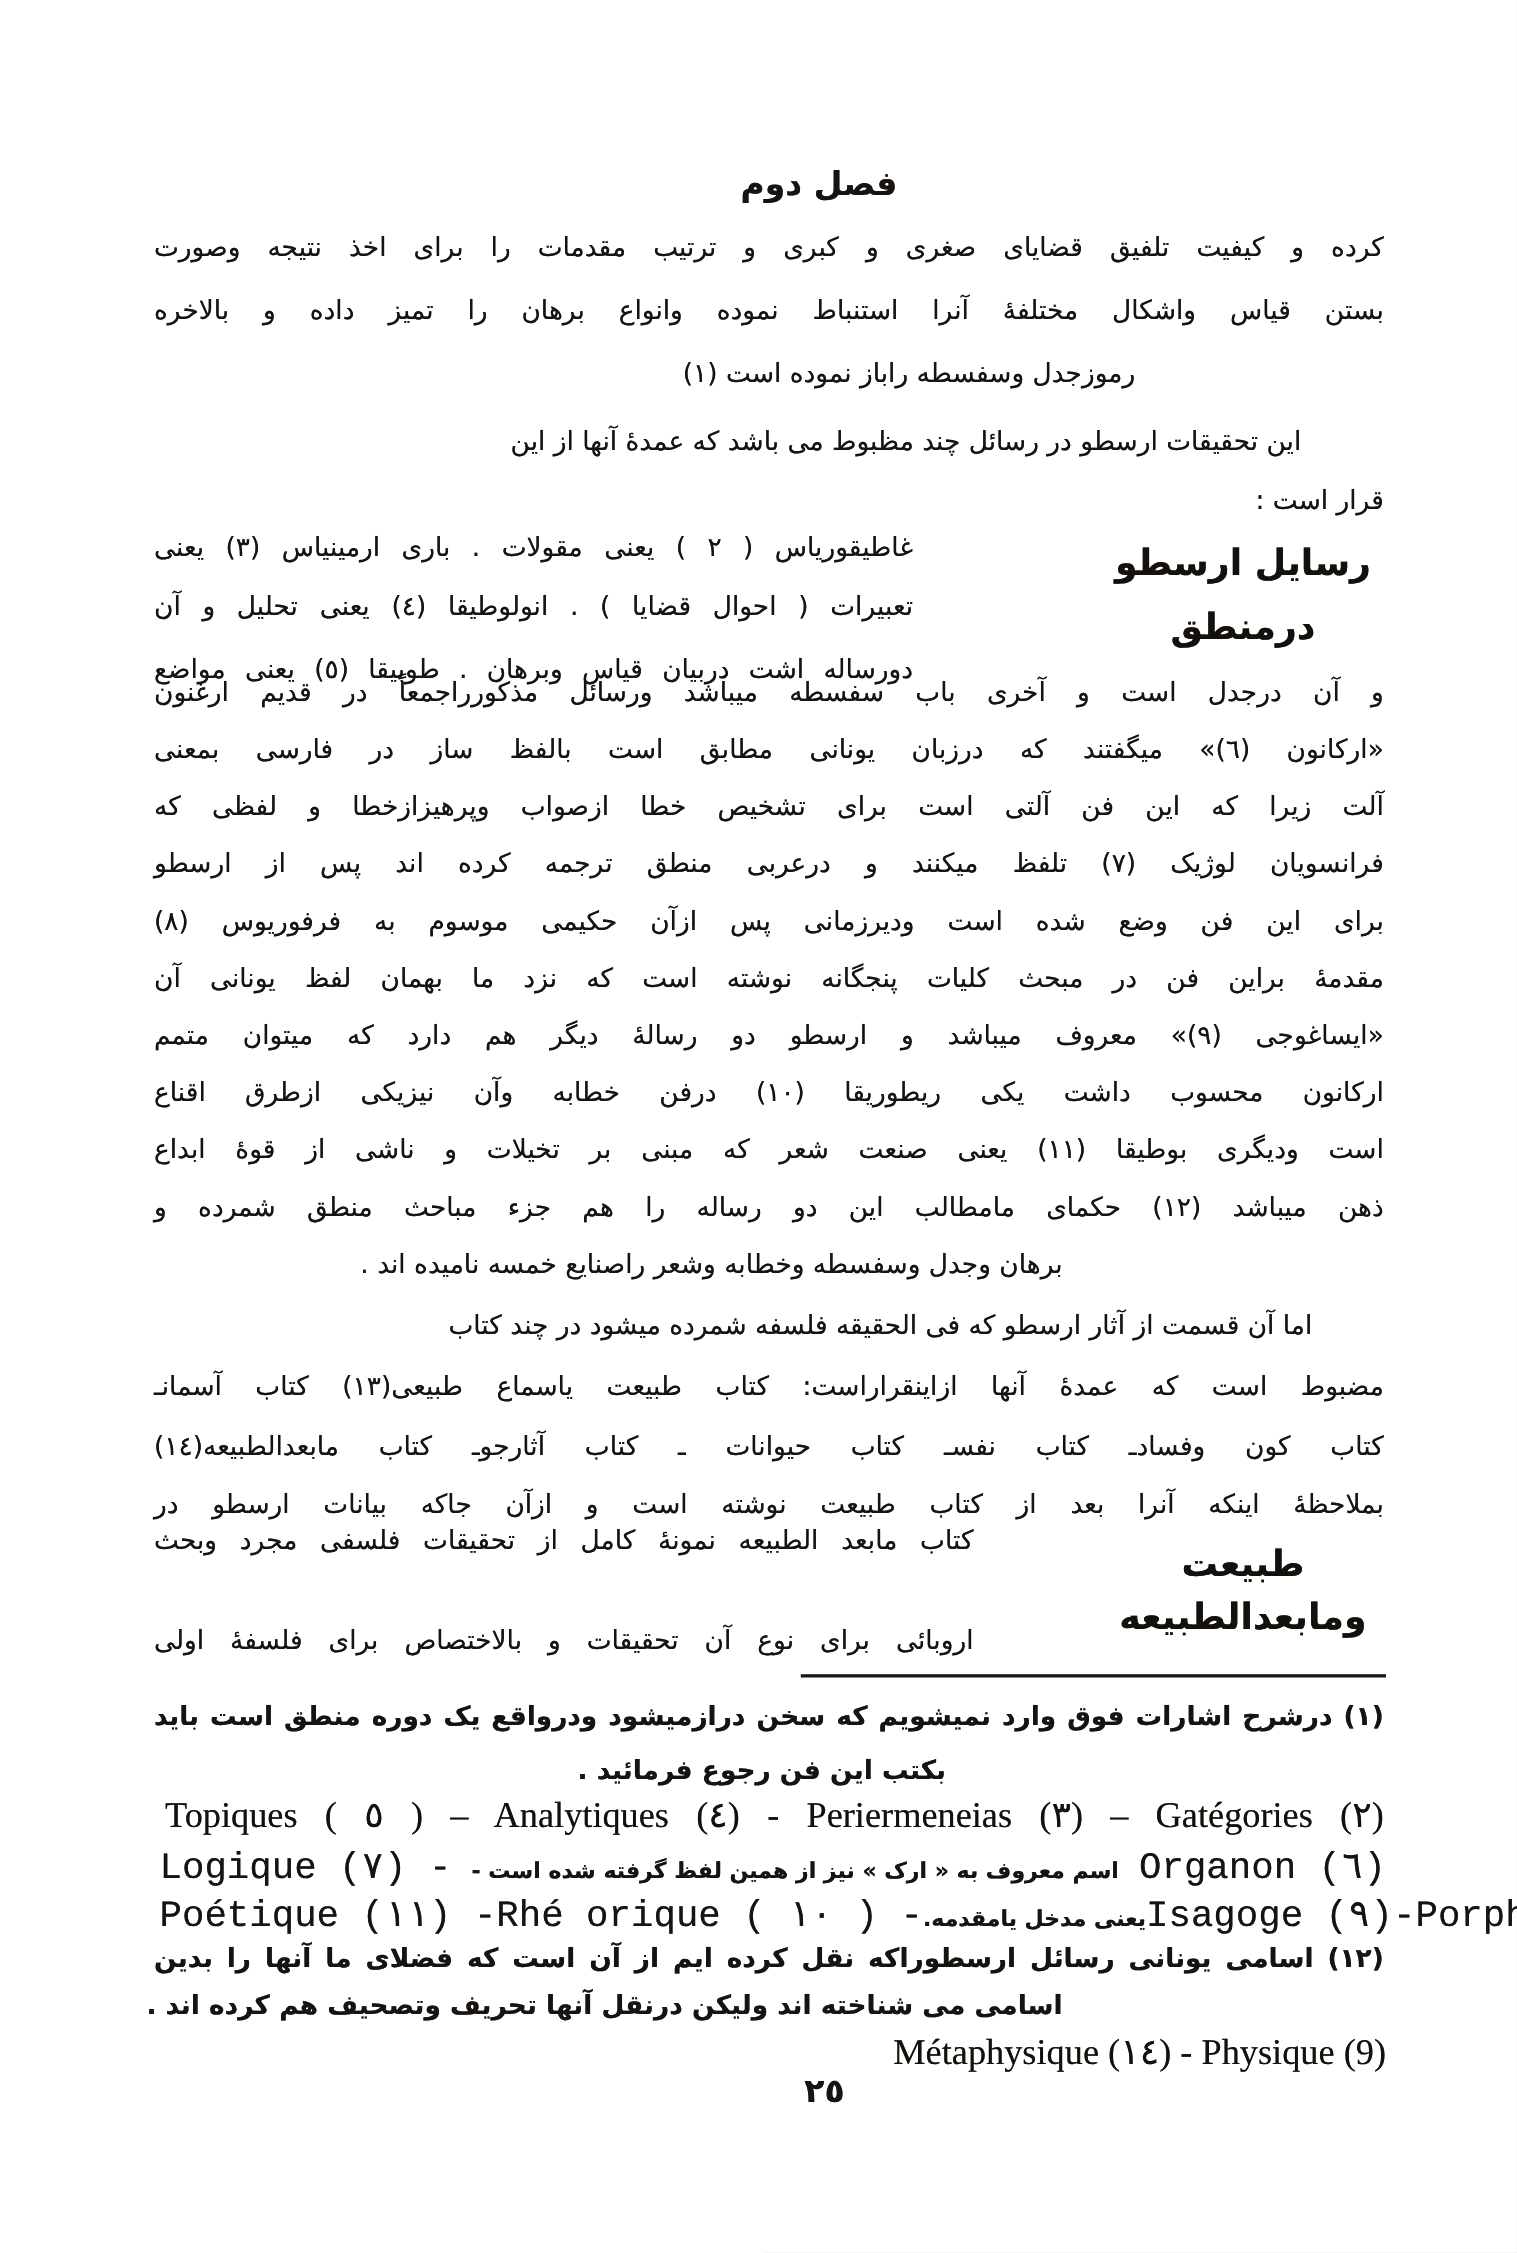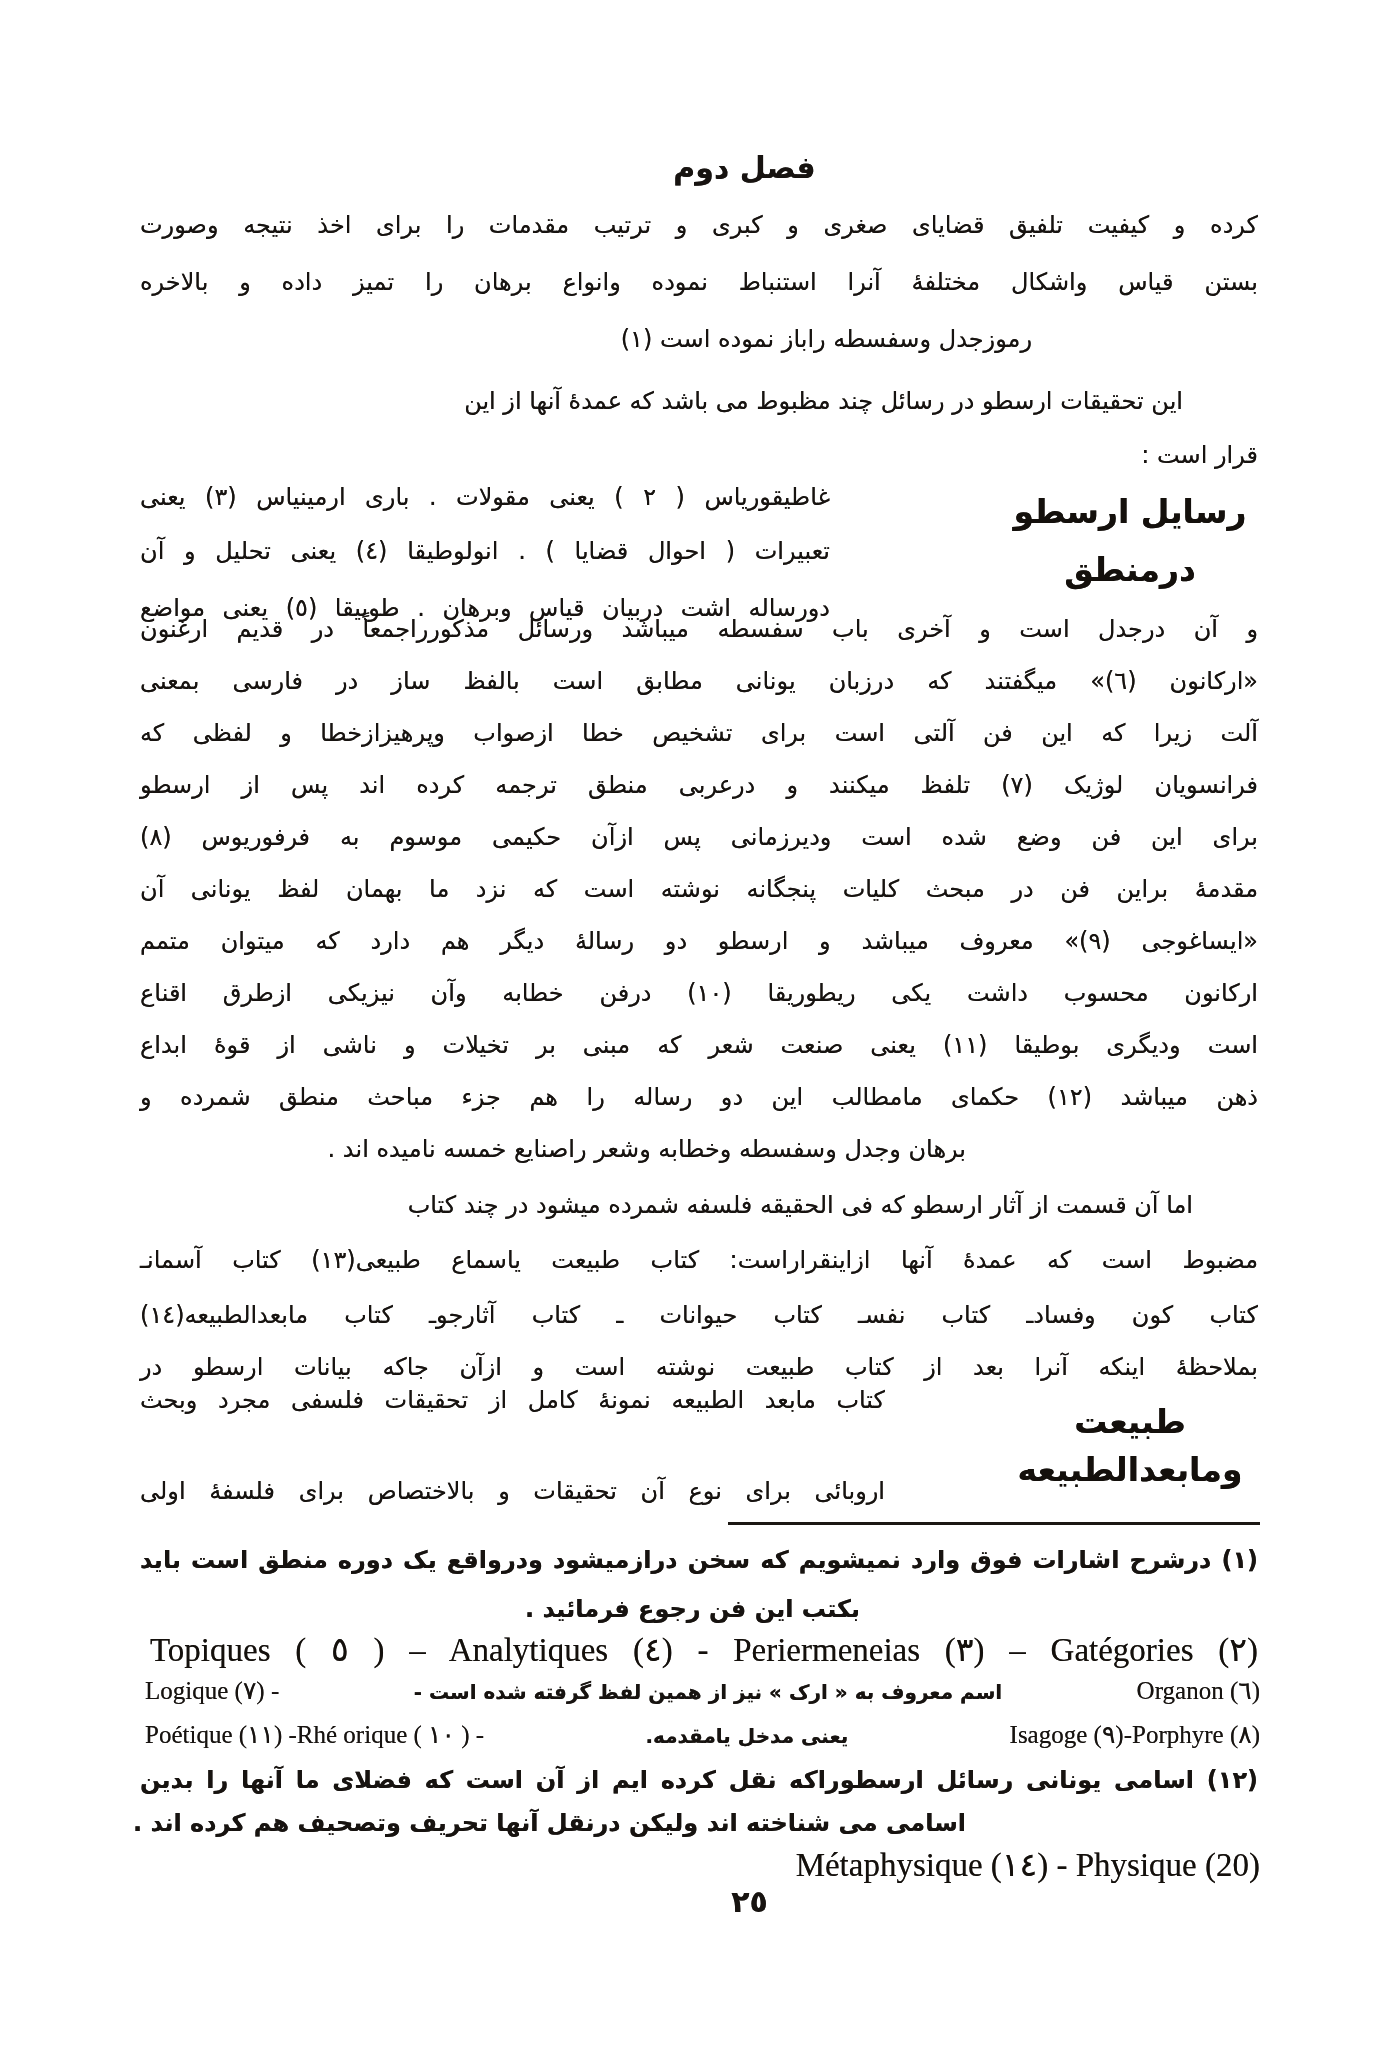--- a/index.html
+++ b/index.html
@@ -43,22 +43,22 @@
     color:#14100c;
     text-shadow:0 0 0.4px rgba(20,16,12,.7);
   }
   .spread{left:150px;right:121px;text-align:justify;text-align-last:justify;}
   .fnrow{
     position:absolute;left:145px;right:119px;
     direction:ltr;
     display:flex;justify-content:space-between;align-items:baseline;
   }
   .fnrow .lat{
-    font-family:Liberation Serif, serif;
-    font-size:25px;white-space:nowrap;
+    font-family:Liberation Mono, monospace;
+    font-size:34px;white-space:nowrap;
     text-shadow:0 0 0.4px rgba(20,16,12,.7);
   }
   .fnrow .per{
     direction:rtl;font-family:"DejaVu Sans",sans-serif;
     font-size:20px;font-weight:bold;white-space:nowrap;
     text-shadow:0 0 0.5px rgba(20,16,12,.75);
   }
   .pagenum{left:120px;right:0;direction:rtl;text-align:center;font-size:30px;font-weight:bold;}
 </style>
 </head>
@@ -118,17 +118,17 @@
 
   <div class="fnrow" style="top:1720px;">
     <span class="lat">Poétique (١١) -Rhé orique ( ١٠ ) -</span>
     <span class="per">یعنی مدخل یامقدمه.</span>
     <span class="lat">Isagoge (٩)-Porphyre (٨)</span>
   </div>
 
   <div class="ln fn j" style="top:1765px;">(١٢) اسامی یونانی رسائل ارسطوراکه نقل کرده ایم از آن است که فضلای ما آنها را بدین</div>
   <div class="ln fn" style="top:1808px;right:413px;">اسامی می شناخته اند ولیکن درنقل آنها تحریف وتصحیف هم کرده اند .</div>
 
-  <div class="latin" style="top:1845px;right:119px;text-align:right;">Métaphysique (١٤) - Physique (20)</div>
+  <div class="latin" style="top:1845px;right:119px;text-align:right;">Métaphysique (١٤) - Physique (9)</div>
 
   <div class="ln pagenum" style="top:1882px;">٢٥</div>
 
 </div>
 
 </body></html>

